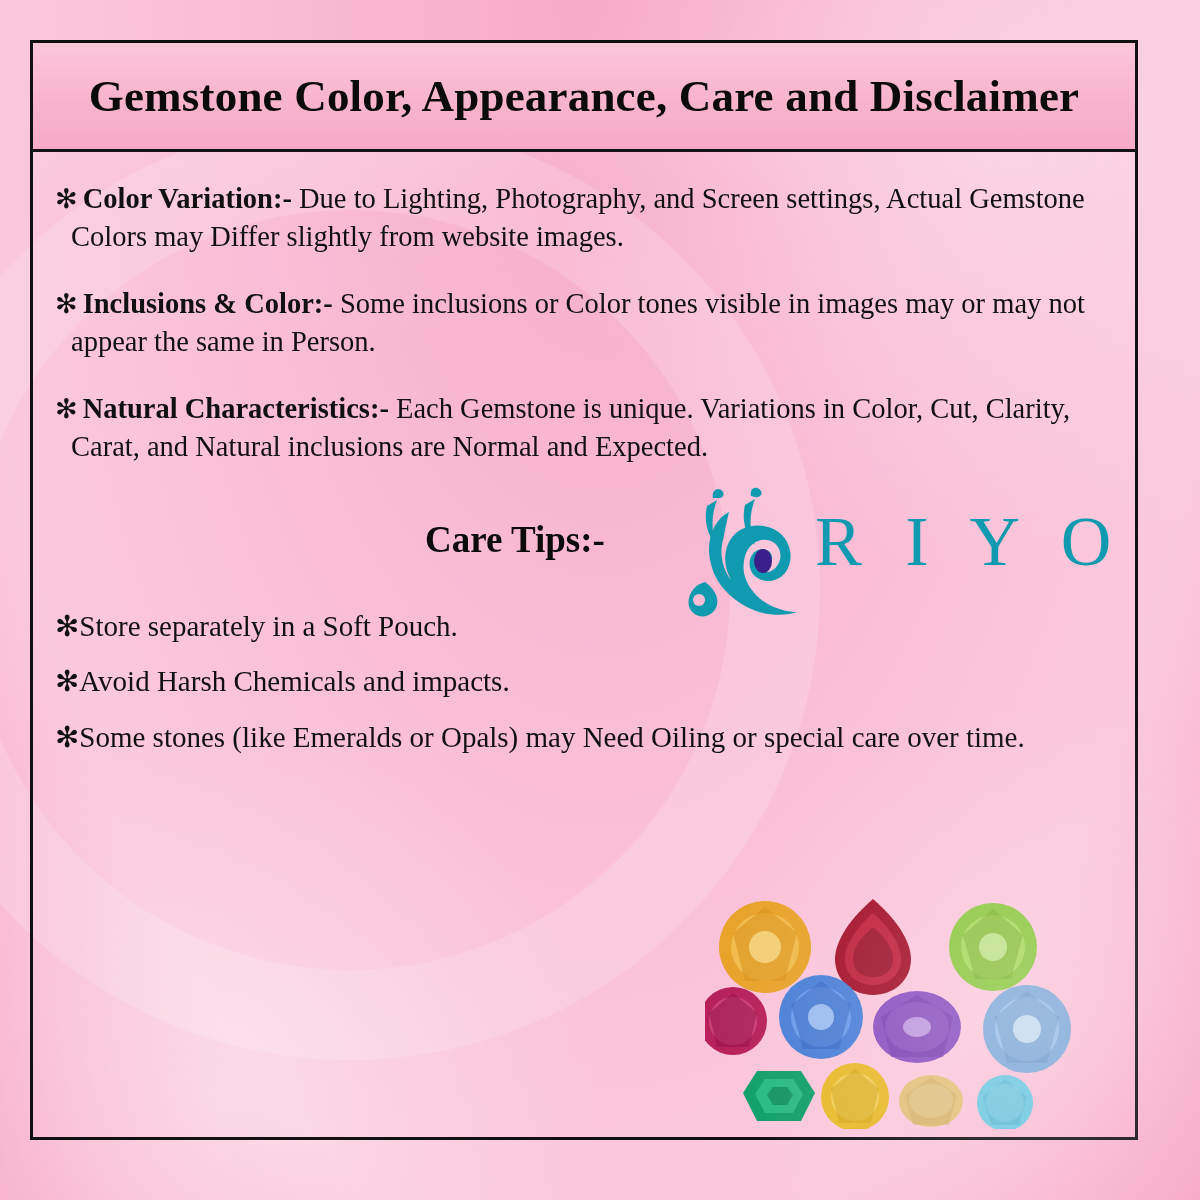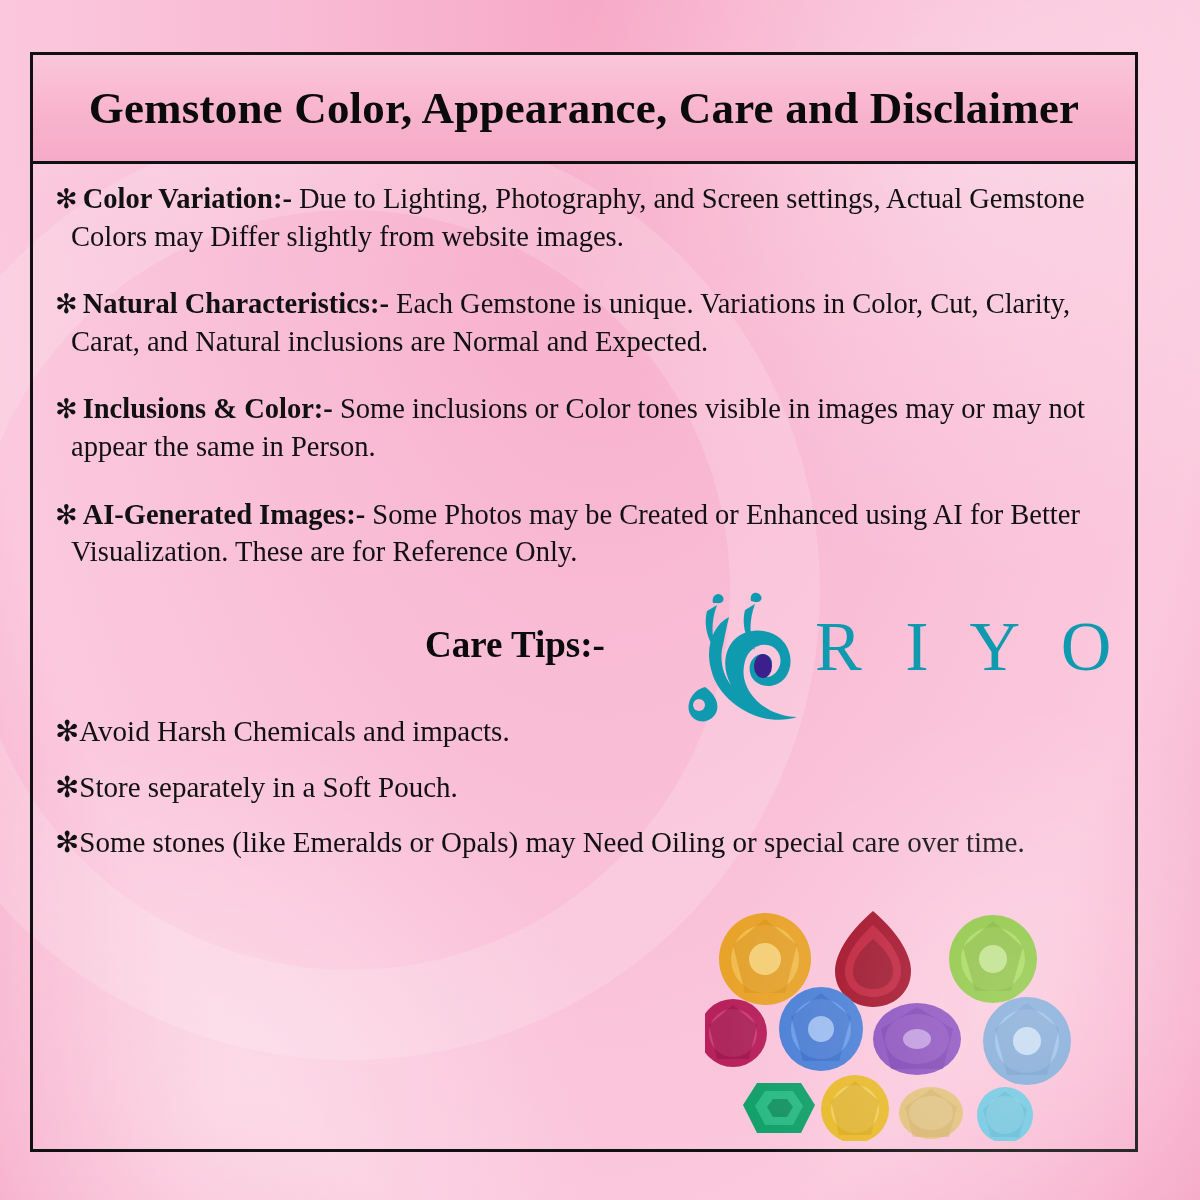--- a/index.html
+++ b/index.html
@@ -42,21 +42,21 @@
     width: 700px;
     height: 700px;
     border-radius: 50%;
     background: radial-gradient(circle, rgba(255,255,255,0.22) 0%, rgba(255,255,255,0.0) 62%);
     pointer-events: none;
   }
 
   .card {
     position: absolute;
     left: 30px;
-    top: 52px;
+    top: 40px;
     width: 1108px;
     height: 1100px;
     border: 3px solid #111;
     box-sizing: border-box;
     background: linear-gradient(180deg, rgba(255,255,255,0.18) 0%, rgba(255,255,255,0.03) 14%, rgba(255,255,255,0.0) 30%);
   }
 
   .title-bar {
     position: relative;
     height: 106px;
@@ -69,21 +69,21 @@
   .title {
     font-size: 45px;
     font-weight: bold;
     color: #0b0b0b;
     letter-spacing: 0.2px;
     white-space: nowrap;
   }
 
   .body {
     position: relative;
-    padding: 16px 26px 0 22px;
+    padding: 28px 26px 0 22px;
     height: calc(100% - 109px);
     box-sizing: border-box;
   }
 
   .para {
     color: #111;
     font-size: 28.5px;
     line-height: 1.32;
     margin: 0 0 30px 0;
     padding-left: 16px;
@@ -160,30 +160,27 @@
       <div class="title">Gemstone Color, Appearance, Care and Disclaimer</div>
     </div>
 
     <div class="body">
 
       <p class="para">
         <span class="star">✻</span><b>Color Variation:-</b><span> Due to Lighting, Photography, and Screen settings, Actual Gemstone Colors may Differ slightly from website images.</span>
       </p>
 
       <p class="para">
+        <span class="star">✻</span><b>Inclusions &amp; Color:-</b><span> Some inclusions or Color tones visible in images may or may not appear the same in Person.</span>
+      </p>
+
+      <p class="para">
         <span class="star">✻</span><b>Natural Characteristics:-</b><span> Each Gemstone is unique. Variations in Color, Cut, Clarity, Carat, and Natural inclusions are Normal and Expected.</span>
       </p>
 
-      <p class="para">
-        <span class="star">✻</span><b>Inclusions &amp; Color:-</b><span> Some inclusions or Color tones visible in images may or may not appear the same in Person.</span>
-      </p>
-
-      <p class="para">
-        <span class="star">✻</span><b>AI-Generated Images:-</b><span> Some Photos may be Created or Enhanced using AI for Better Visualization. These are for Reference Only.</span>
-      </p>
 
 
       <div class="care-row">
         <div class="care-tips">Care Tips:-</div>
 
         <div class="logo">
           <svg class="peacock" width="150" height="135" viewBox="0 0 150 135">
             <g fill="#0f9ab0">
               <path d="M46 12 C44 4 52 0 56 6 C58 10 54 13 50 12 Z"></path>
               <path d="M50 14 C44 30 44 46 50 60 C42 52 36 36 40 20 Z"></path>
@@ -193,24 +190,24 @@
               <ellipse cx="96" cy="75" rx="9" ry="12" fill="#3b1f8a"></ellipse>
               <path d="M38 96 C30 98 24 104 22 112 C20 120 24 128 32 130 C40 132 48 127 50 119 C52 110 46 102 38 96 Z" fill="#0f9ab0"></path>
               <circle cx="32" cy="114" r="6" fill="#f9bcd5"></circle>
             </g>
           </svg>
           <div class="logo-text">R I Y O</div>
         </div>
       </div>
 
       <p class="tip">
+        <span class="star">✻</span><span>Store separately in a Soft Pouch.</span>
+      </p>
+      <p class="tip">
         <span class="star">✻</span><span>Avoid Harsh Chemicals and impacts.</span>
-      </p>
-      <p class="tip">
-        <span class="star">✻</span><span>Store separately in a Soft Pouch.</span>
       </p>
       <p class="tip">
         <span class="star">✻</span><span>Some stones (like Emeralds or Opals) may Need Oiling or special care over time.</span>
       </p>
 
       <div class="gems">
         <svg width="420" height="240" viewBox="0 0 420 240">
 
           <g>
             <circle cx="60" cy="58" r="46" fill="#e8a32a"></circle>

